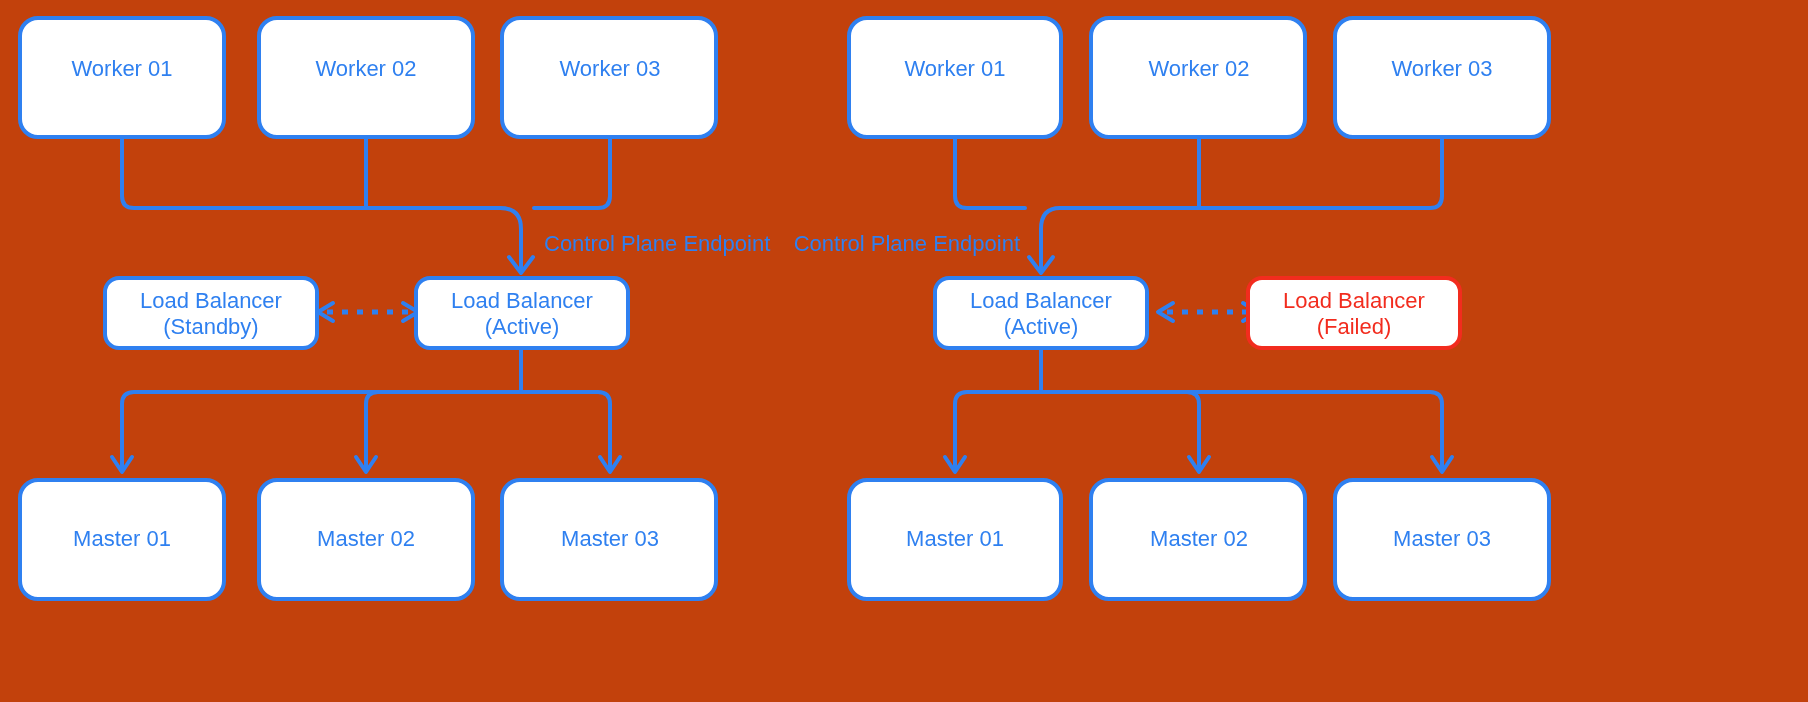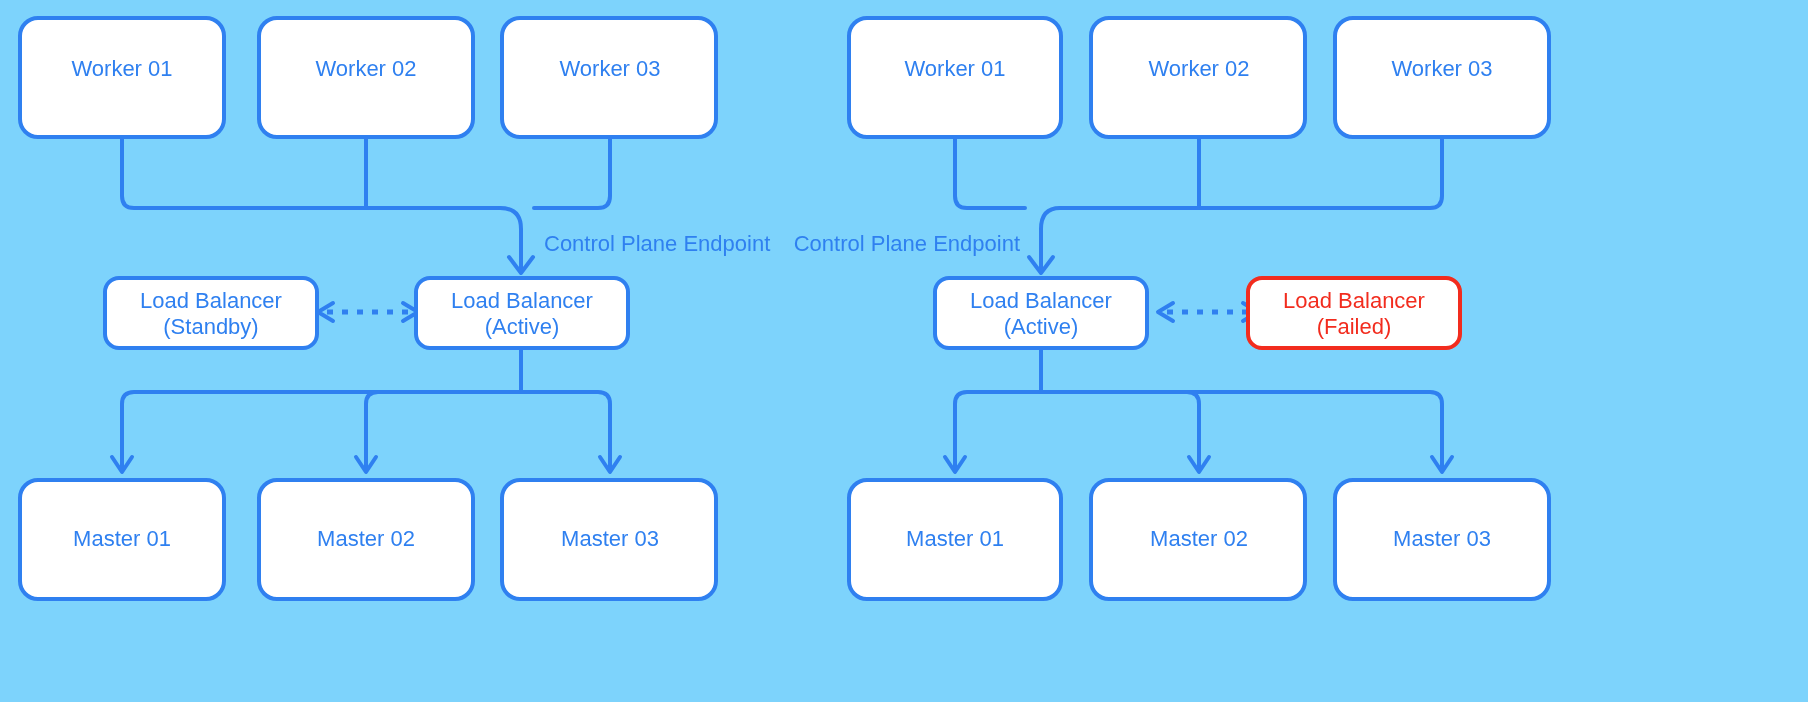--- a/index.html
+++ b/index.html
@@ -10,21 +10,21 @@
   body {
     font-family: "Liberation Sans", sans-serif;
     width: 1808px;
     height: 702px;
     overflow: hidden;
   }
   #canvas {
     position: relative;
     width: 1808px;
     height: 702px;
-    background: #7dd3fc;
+    background: #c2410c;
   }
   svg.diagram {
     position: absolute;
     left: 0;
     top: 0;
     width: 1808px;
     height: 702px;
   }
   .node-label {
     font-family: "Liberation Sans", sans-serif;

